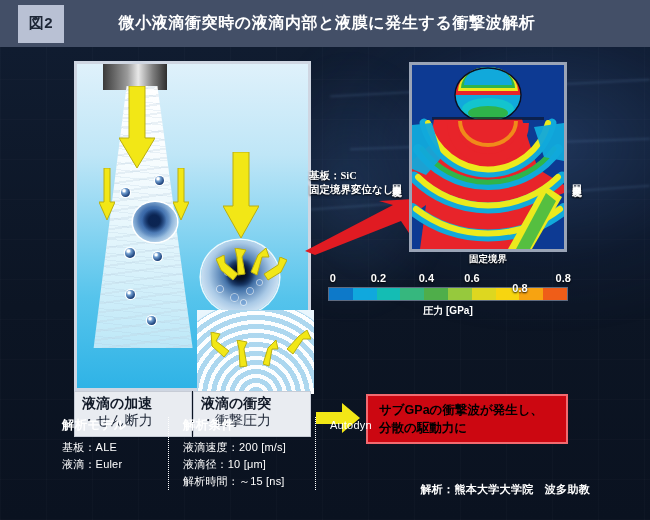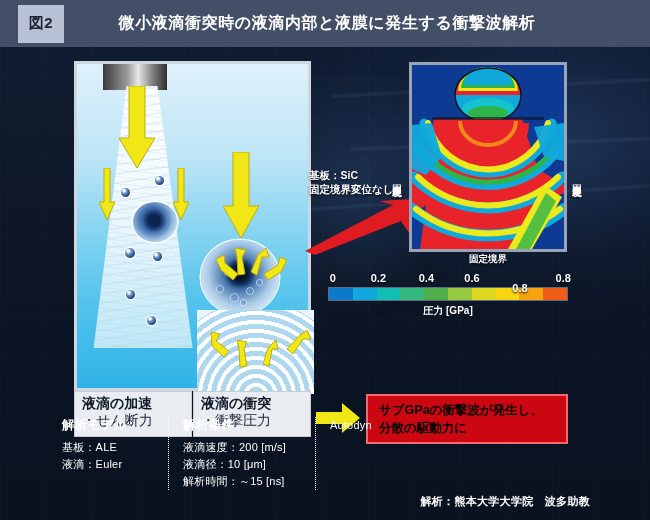--- a/index.html
+++ b/index.html
@@ -129,20 +129,21 @@
     padding: 3px 0 0 7px;
   }
   .caption-title { font-size: 14px; font-weight: bold; color: #121a28; line-height: 1.15; }
   .caption-sub { font-size: 14px; color: #1d2636; margin-top: 1px; }
 
   
   .substrate-note {
     position: absolute; left: 309px; top: 122px; width: 96px;
     color: #ffffff; font-size: 10.5px; line-height: 1.3; font-weight: bold;
     text-shadow: 0 1px 2px rgba(0,0,0,0.9);
+    font-family: Liberation Serif, serif;
   }
   .red-arrow { position: absolute; left: 305px; top: 152px; width: 112px; height: 56px; }
 
   
   .sim-wrap {
     position: absolute; left: 409px; top: 15px; width: 158px; height: 190px;
     border: 3px solid #9aa4b6;
     background: #0d3a93;
     overflow: hidden;
   }
@@ -185,21 +186,21 @@
     position: absolute; left: 62px; top: 370px; width: 528px; height: 92px;
   }
   .footer-cols { position: absolute; left: 0; top: 0; display: flex; }
   .fcol { position: relative; color: #ffffff; }
   .fcol-head { font-size: 12.5px; font-weight: bold; margin-bottom: 5px; letter-spacing: 0.3px; }
   .fcol-line { font-size: 11px; line-height: 1.55; letter-spacing: 0.2px; }
   .vdiv {
     width: 0; border-left: 1.5px dotted #ffffff; margin: 0 14px; align-self: stretch;
   }
   .credit {
-    position: absolute; right: 0; bottom: 0;
+    position: absolute; right: 0; bottom: 12px;
     color: #ffffff; font-size: 11px; font-weight: bold; letter-spacing: 0.3px;
   }
 </style>
 </head>
 <body>
 
 <div class="header">
   <div class="fig-badge">図2</div>
   <div class="header-title">微小液滴衝突時の液滴内部と液膜に発生する衝撃波解析</div>
 </div>

